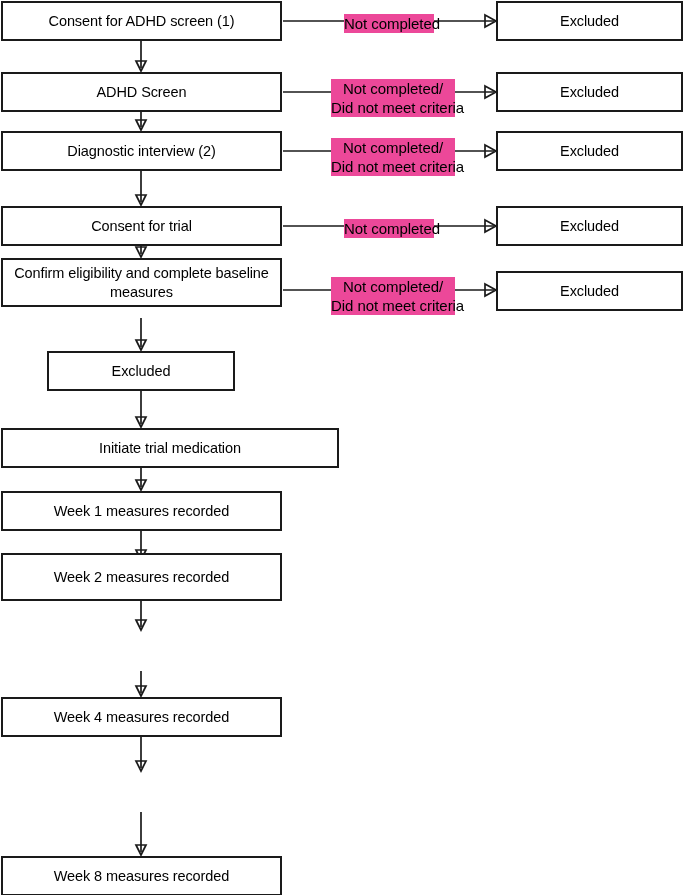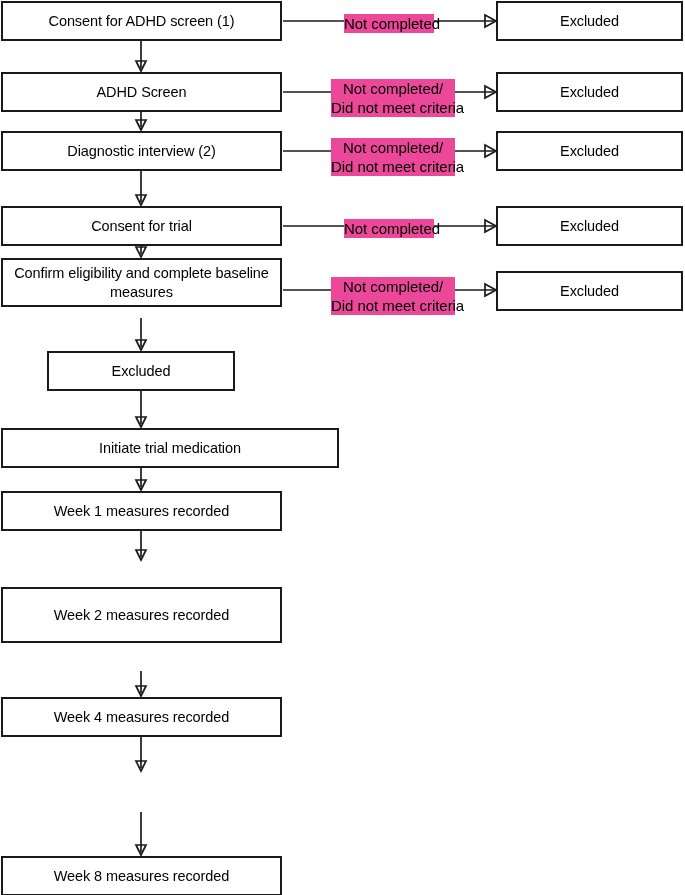--- a/index.html
+++ b/index.html
@@ -141,21 +141,21 @@
   </div>
   <div class="node" style="left:47px;top:351px;width:188px;height:40px;">
     <span>Excluded</span>
   </div>
   <div class="node" style="left:1px;top:428px;width:338px;height:40px;">
     <span>Initiate trial medication</span>
   </div>
   <div class="node" style="left:1px;top:491px;width:281px;height:40px;">
     <span>Week 1 measures recorded</span>
   </div>
-  <div class="node" style="left:1px;top:587px;width:281px;height:56px;">
+  <div class="node" style="left:1px;top:553px;width:281px;height:48px;">
     <span>Week 2 measures recorded</span>
   </div>
   <div class="node" style="left:1px;top:697px;width:281px;height:40px;">
     <span>Week 4 measures recorded</span>
   </div>
   <div class="node" style="left:1px;top:856px;width:281px;height:40px;">
     <span>Week 8 measures recorded</span>
   </div>
 
   <div class="node" style="left:496px;top:1px;width:187px;height:40px;">

